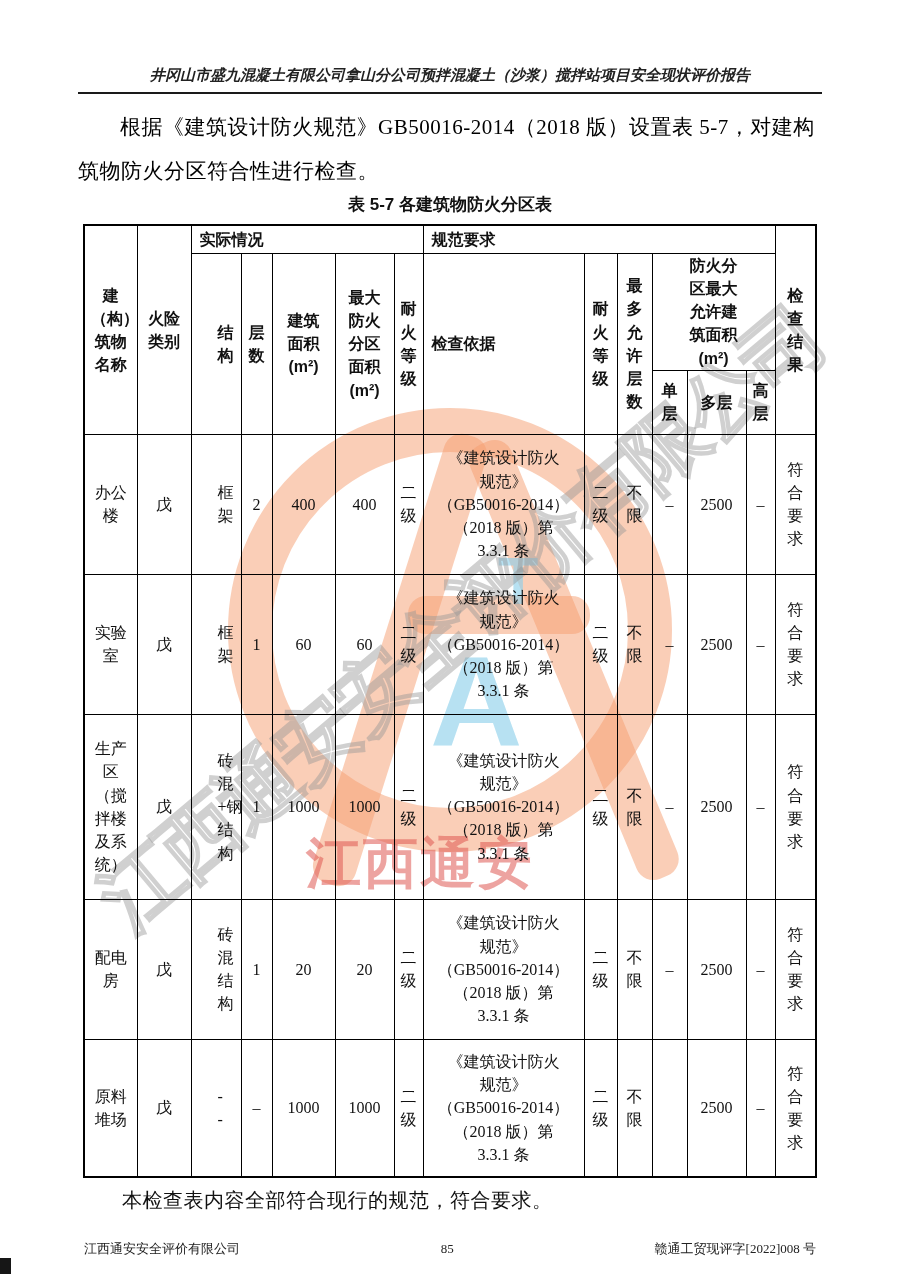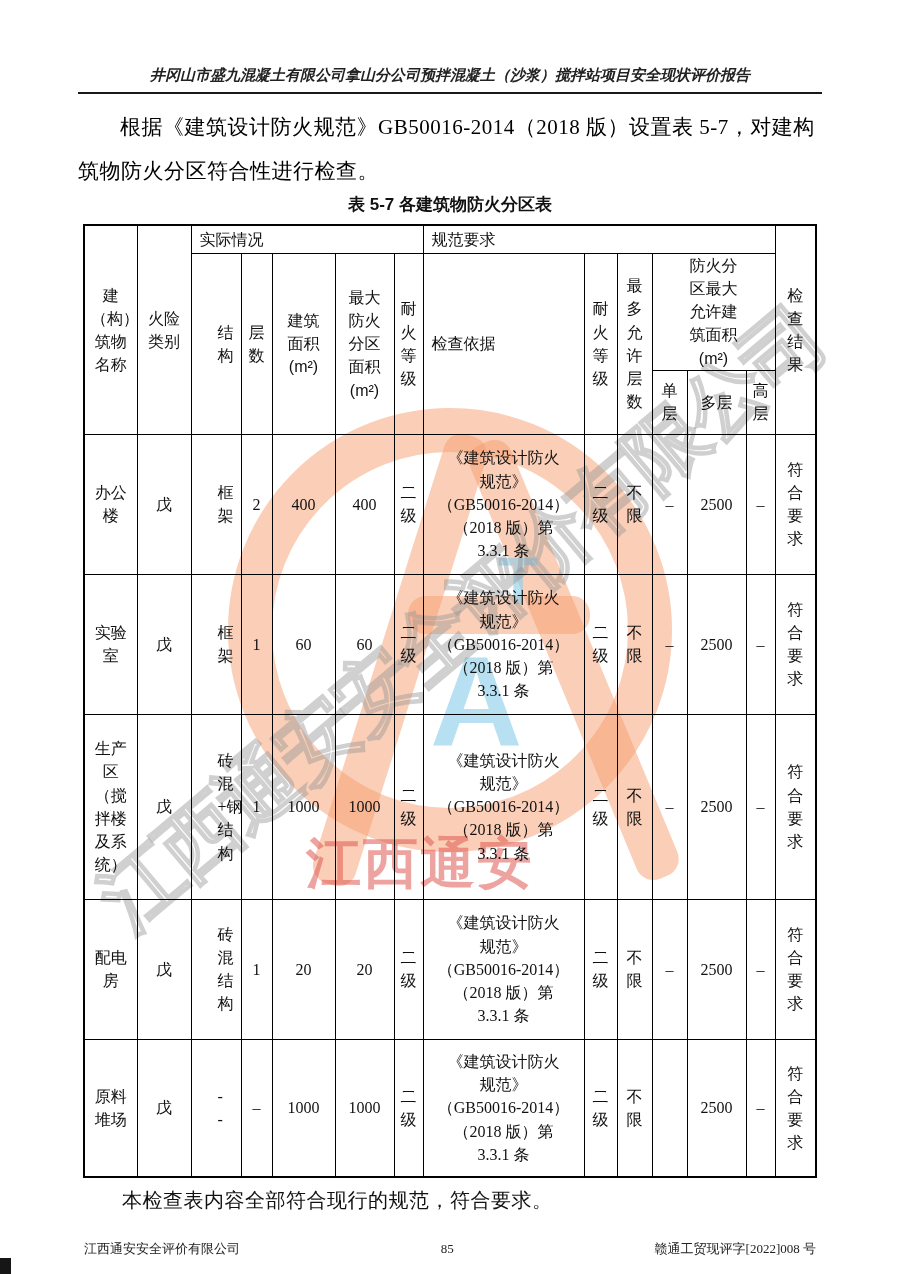--- a/index.html
+++ b/index.html
@@ -53,21 +53,21 @@
   }
   table.fire {
     width:732px; margin:8px auto 0; border-collapse:collapse; table-layout:fixed;
     border:2px solid #000;
   }
   table.fire th, table.fire td {
     border:1.5px solid #000; text-align:center; vertical-align:middle;
     font-size:16px; word-break:break-all; line-height:1.45; padding:0 2px;
     background:transparent;
   }
-  table.fire th { font-family:"Liberation Sans", sans-serif; font-weight:normal; }
+  table.fire th { font-family:"Liberation Sans", sans-serif; font-weight:bold; }
   table.fire td { font-family:"Liberation Serif", serif; font-weight:normal; }
   .hA { height:28px; } .hB { height:80px; } .hC { height:64px; }
   .r140 { height:140px; } .r185 { height:185px; } .r138 { height:138px; }
   .alL { text-align:left !important; padding-left:8px !important; }
   .pw6  { padding:0 6px  !important; } .pw8  { padding:0 8px  !important; }
   .pw9  { padding:0 9px  !important; } .pw10 { padding:0 26px !important; }
   .pw11 { padding:0 11px !important; } .pw13 { padding:0 13px !important; }
   .pw20 { padding:0 32px !important; }
   .basis { white-space:pre-line; word-break:normal !important; line-height:1.7; }
   .note { width:744px; margin:9px auto 0; font-size:20px; text-indent:2.2em; letter-spacing:0.5px; }

